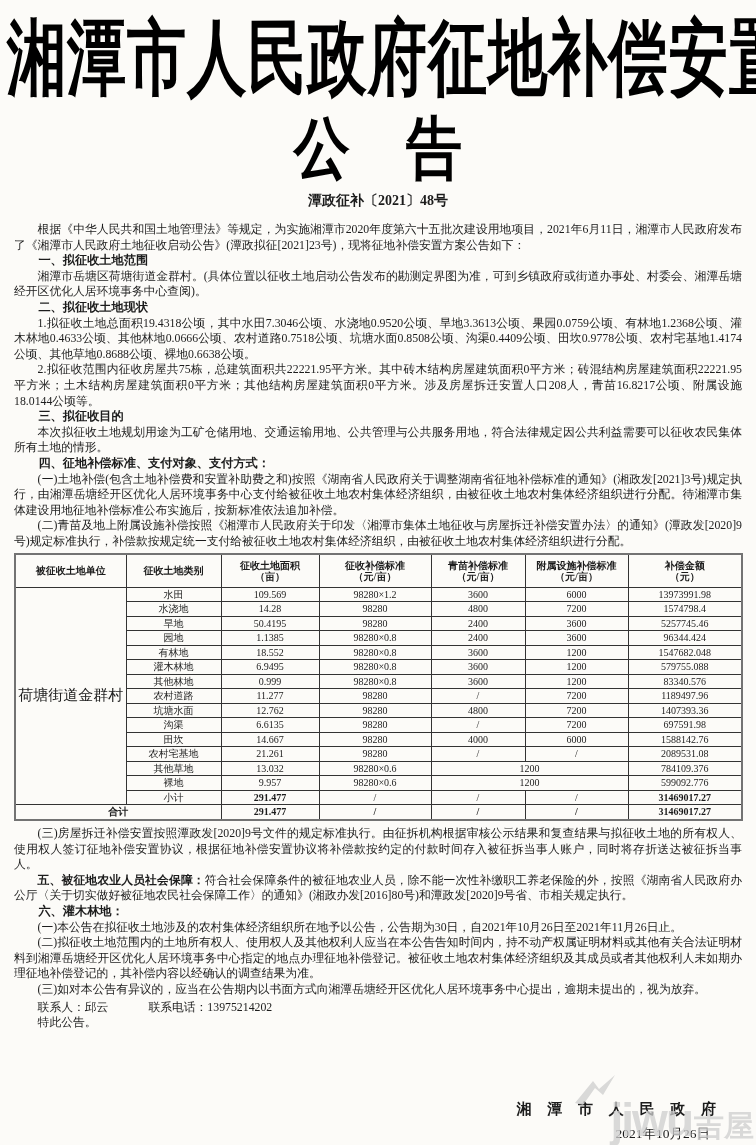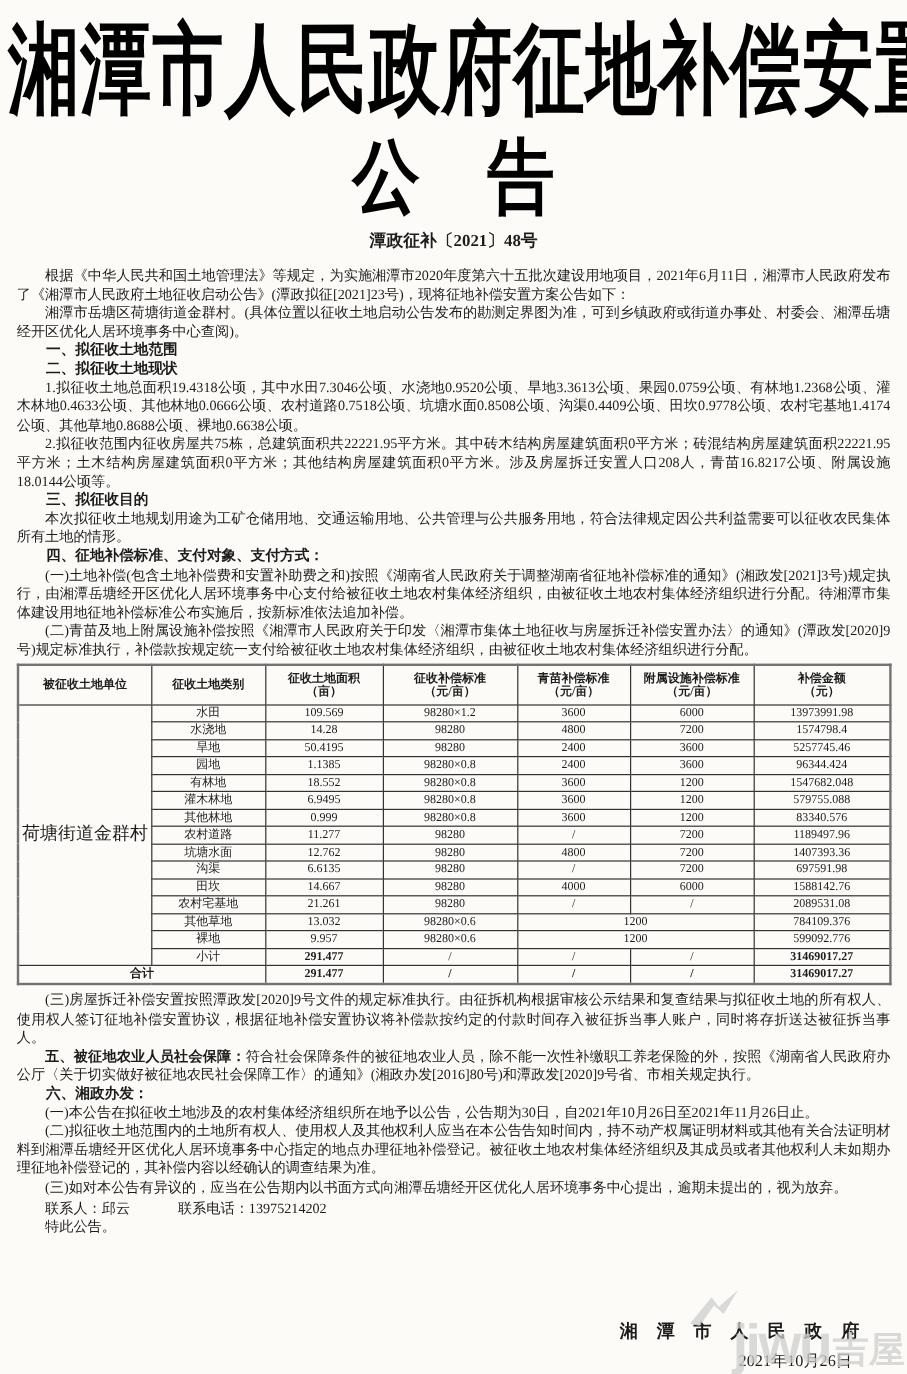--- a/index.html
+++ b/index.html
@@ -115,22 +115,22 @@
 </head>
 <body>
 
 <div class="page">
 
   <div class="title1">湘潭市人民政府征地补偿安置</div>
   <div class="title2">公　告</div>
   <div class="docnum">潭政征补〔2021〕48号</div>
 
   <p class="p">根据《中华人民共和国土地管理法》等规定，为实施湘潭市2020年度第六十五批次建设用地项目，2021年6月11日，湘潭市人民政府发布了《湘潭市人民政府土地征收启动公告》(潭政拟征[2021]23号)，现将征地补偿安置方案公告如下：</p>
+  <p class="p h">一、拟征收土地范围</p>
   <p class="p">湘潭市岳塘区荷塘街道金群村。(具体位置以征收土地启动公告发布的勘测定界图为准，可到乡镇政府或街道办事处、村委会、湘潭岳塘经开区优化人居环境事务中心查阅)。</p>
-  <p class="p h">一、拟征收土地范围</p>
   <p class="p h">二、拟征收土地现状</p>
   <p class="p">1.拟征收土地总面积19.4318公顷，其中水田7.3046公顷、水浇地0.9520公顷、旱地3.3613公顷、果园0.0759公顷、有林地1.2368公顷、灌木林地0.4633公顷、其他林地0.0666公顷、农村道路0.7518公顷、坑塘水面0.8508公顷、沟渠0.4409公顷、田坎0.9778公顷、农村宅基地1.4174公顷、其他草地0.8688公顷、裸地0.6638公顷。</p>
   <p class="p">2.拟征收范围内征收房屋共75栋，总建筑面积共22221.95平方米。其中砖木结构房屋建筑面积0平方米；砖混结构房屋建筑面积22221.95平方米；土木结构房屋建筑面积0平方米；其他结构房屋建筑面积0平方米。涉及房屋拆迁安置人口208人，青苗16.8217公顷、附属设施18.0144公顷等。</p>
   <p class="p h">三、拟征收目的</p>
   <p class="p">本次拟征收土地规划用途为工矿仓储用地、交通运输用地、公共管理与公共服务用地，符合法律规定因公共利益需要可以征收农民集体所有土地的情形。</p>
   <p class="p h">四、征地补偿标准、支付对象、支付方式：</p>
   <p class="p">(一)土地补偿(包含土地补偿费和安置补助费之和)按照《湖南省人民政府关于调整湖南省征地补偿标准的通知》(湘政发[2021]3号)规定执行，由湘潭岳塘经开区优化人居环境事务中心支付给被征收土地农村集体经济组织，由被征收土地农村集体经济组织进行分配。待湘潭市集体建设用地征地补偿标准公布实施后，按新标准依法追加补偿。</p>
   <p class="p">(二)青苗及地上附属设施补偿按照《湘潭市人民政府关于印发〈湘潭市集体土地征收与房屋拆迁补偿安置办法〉的通知》(潭政发[2020]9号)规定标准执行，补偿款按规定统一支付给被征收土地农村集体经济组织，由被征收土地农村集体经济组织进行分配。</p>
 
   <table class="comp">
@@ -280,21 +280,21 @@
         <td>/</td>
         <td>/</td>
         <td>/</td>
         <td>31469017.27</td>
       </tr>
     </tbody>
   </table>
 
   <p class="p">(三)房屋拆迁补偿安置按照潭政发[2020]9号文件的规定标准执行。由征拆机构根据审核公示结果和复查结果与拟征收土地的所有权人、使用权人签订征地补偿安置协议，根据征地补偿安置协议将补偿款按约定的付款时间存入被征拆当事人账户，同时将存折送达被征拆当事人。</p>
   <p class="p"><span class="h-inline">五、被征地农业人员社会保障：</span><span>符合社会保障条件的被征地农业人员，除不能一次性补缴职工养老保险的外，按照《湖南省人民政府办公厅〈关于切实做好被征地农民社会保障工作〉的通知》(湘政办发[2016]80号)和潭政发[2020]9号省、市相关规定执行。</span></p>
-  <p class="p h">六、湘政办发：</p>
+  <p class="p h">六、灌木林地：</p>
   <p class="p">(一)本公告在拟征收土地涉及的农村集体经济组织所在地予以公告，公告期为30日，自2021年10月26日至2021年11月26日止。</p>
   <p class="p">(二)拟征收土地范围内的土地所有权人、使用权人及其他权利人应当在本公告告知时间内，持不动产权属证明材料或其他有关合法证明材料到湘潭岳塘经开区优化人居环境事务中心指定的地点办理征地补偿登记。被征收土地农村集体经济组织及其成员或者其他权利人未如期办理征地补偿登记的，其补偿内容以经确认的调查结果为准。</p>
   <p class="p">(三)如对本公告有异议的，应当在公告期内以书面方式向湘潭岳塘经开区优化人居环境事务中心提出，逾期未提出的，视为放弃。</p>
 
   <p class="p contact">
     <span class="contact-name">联系人：邱云</span><span>联系电话：13975214202</span>
   </p>
   <p class="p closing">特此公告。</p>
 
   <div class="signature">湘 潭 市 人 民 政 府</div>

